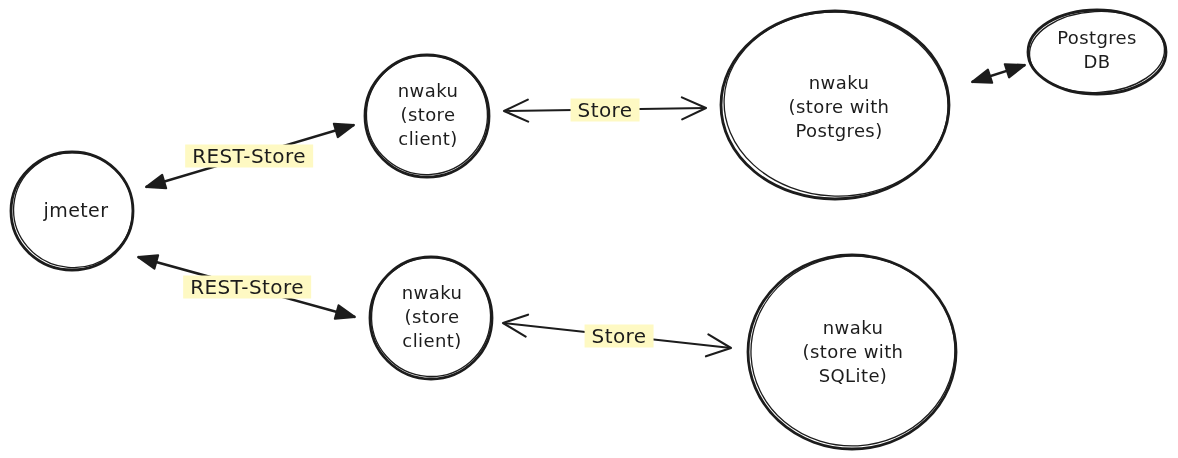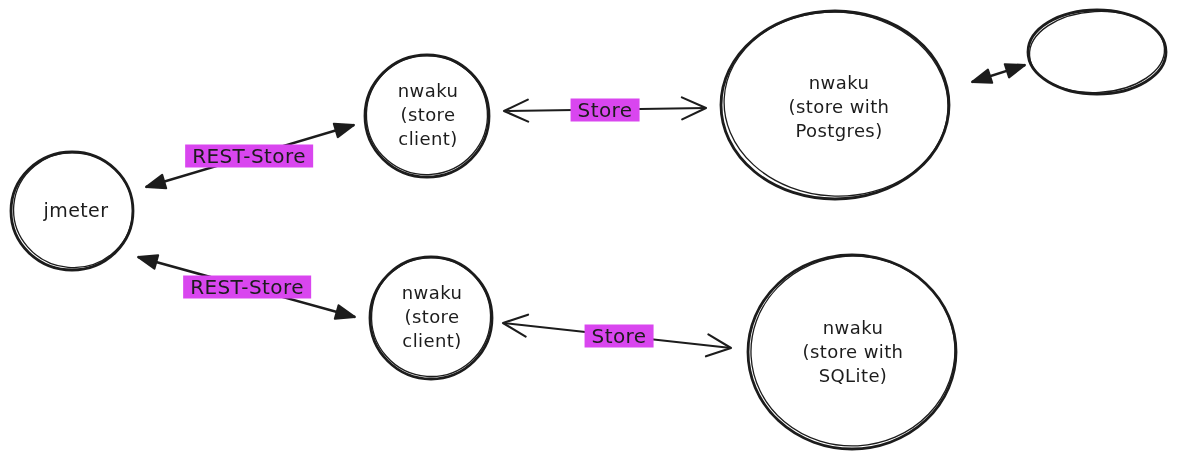--- a/index.html
+++ b/index.html
@@ -44,21 +44,21 @@
     letter-spacing: 0.4px;
   }
   .node-lbl-big {
     font-size: 18px;
     line-height: 24px;
   }
   .node-lbl-jmeter {
     font-size: 19px;
   }
   .edge-lbl {
-    background: #d946ef;
+    background: #fef9c3;
     padding: 0 7px;
     font-size: 20px;
     line-height: 23px;
   }
 </style>
 </head>
 <body>
 
 <div class="canvas">
 
@@ -109,20 +109,22 @@
     </g>
   </svg>
 
   <div class="lbl node-lbl-jmeter" style="left:76px; top:210px;">jmeter</div>
   <div class="lbl" style="left:428px; top:115px;">nwaku
 (store
 client)</div>
   <div class="lbl node-lbl-big" style="left:839px; top:107px;">nwaku
 (store with
 Postgres)</div>
+  <div class="lbl" style="left:1097px; top:50px;">Postgres
+DB</div>
   <div class="lbl" style="left:432px; top:317px;">nwaku
 (store
 client)</div>
   <div class="lbl node-lbl-big" style="left:853px; top:352px;">nwaku
 (store with
 SQLite)</div>
 
   <div class="lbl edge-lbl" style="left:249px; top:156px;">REST-Store</div>
   <div class="lbl edge-lbl" style="left:605px; top:110px;">Store</div>
   <div class="lbl edge-lbl" style="left:247px; top:287px;">REST-Store</div>

